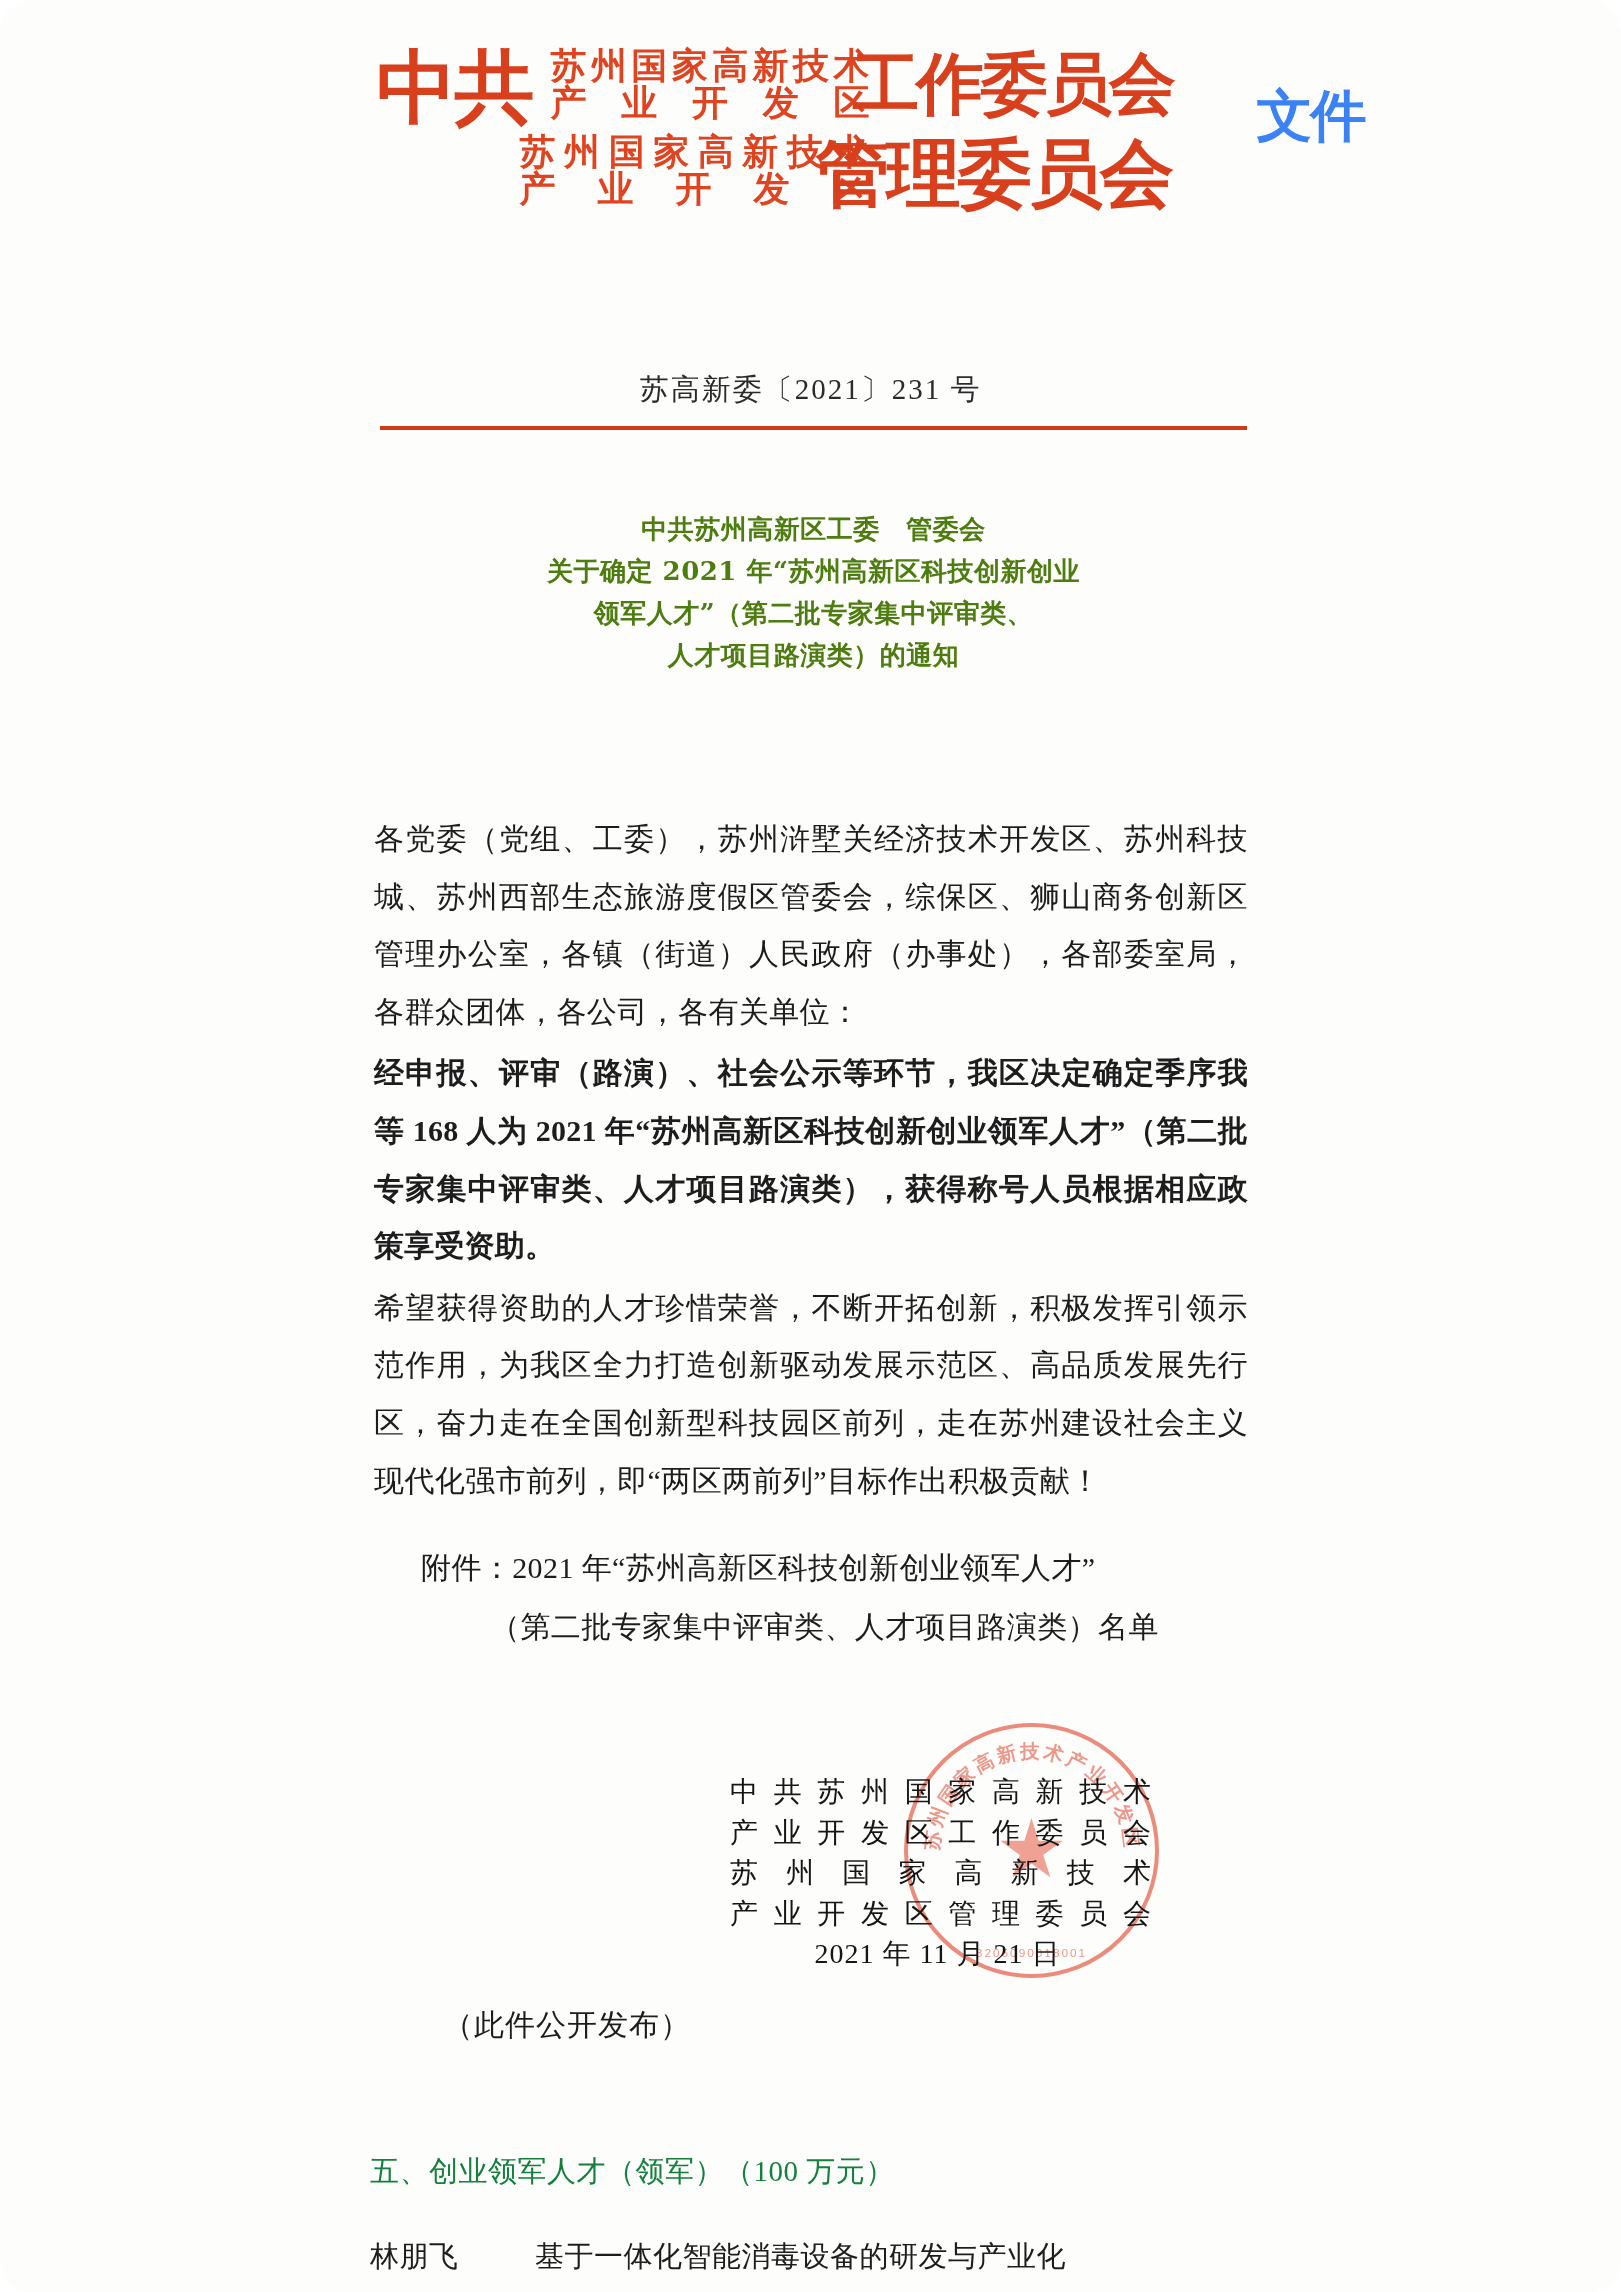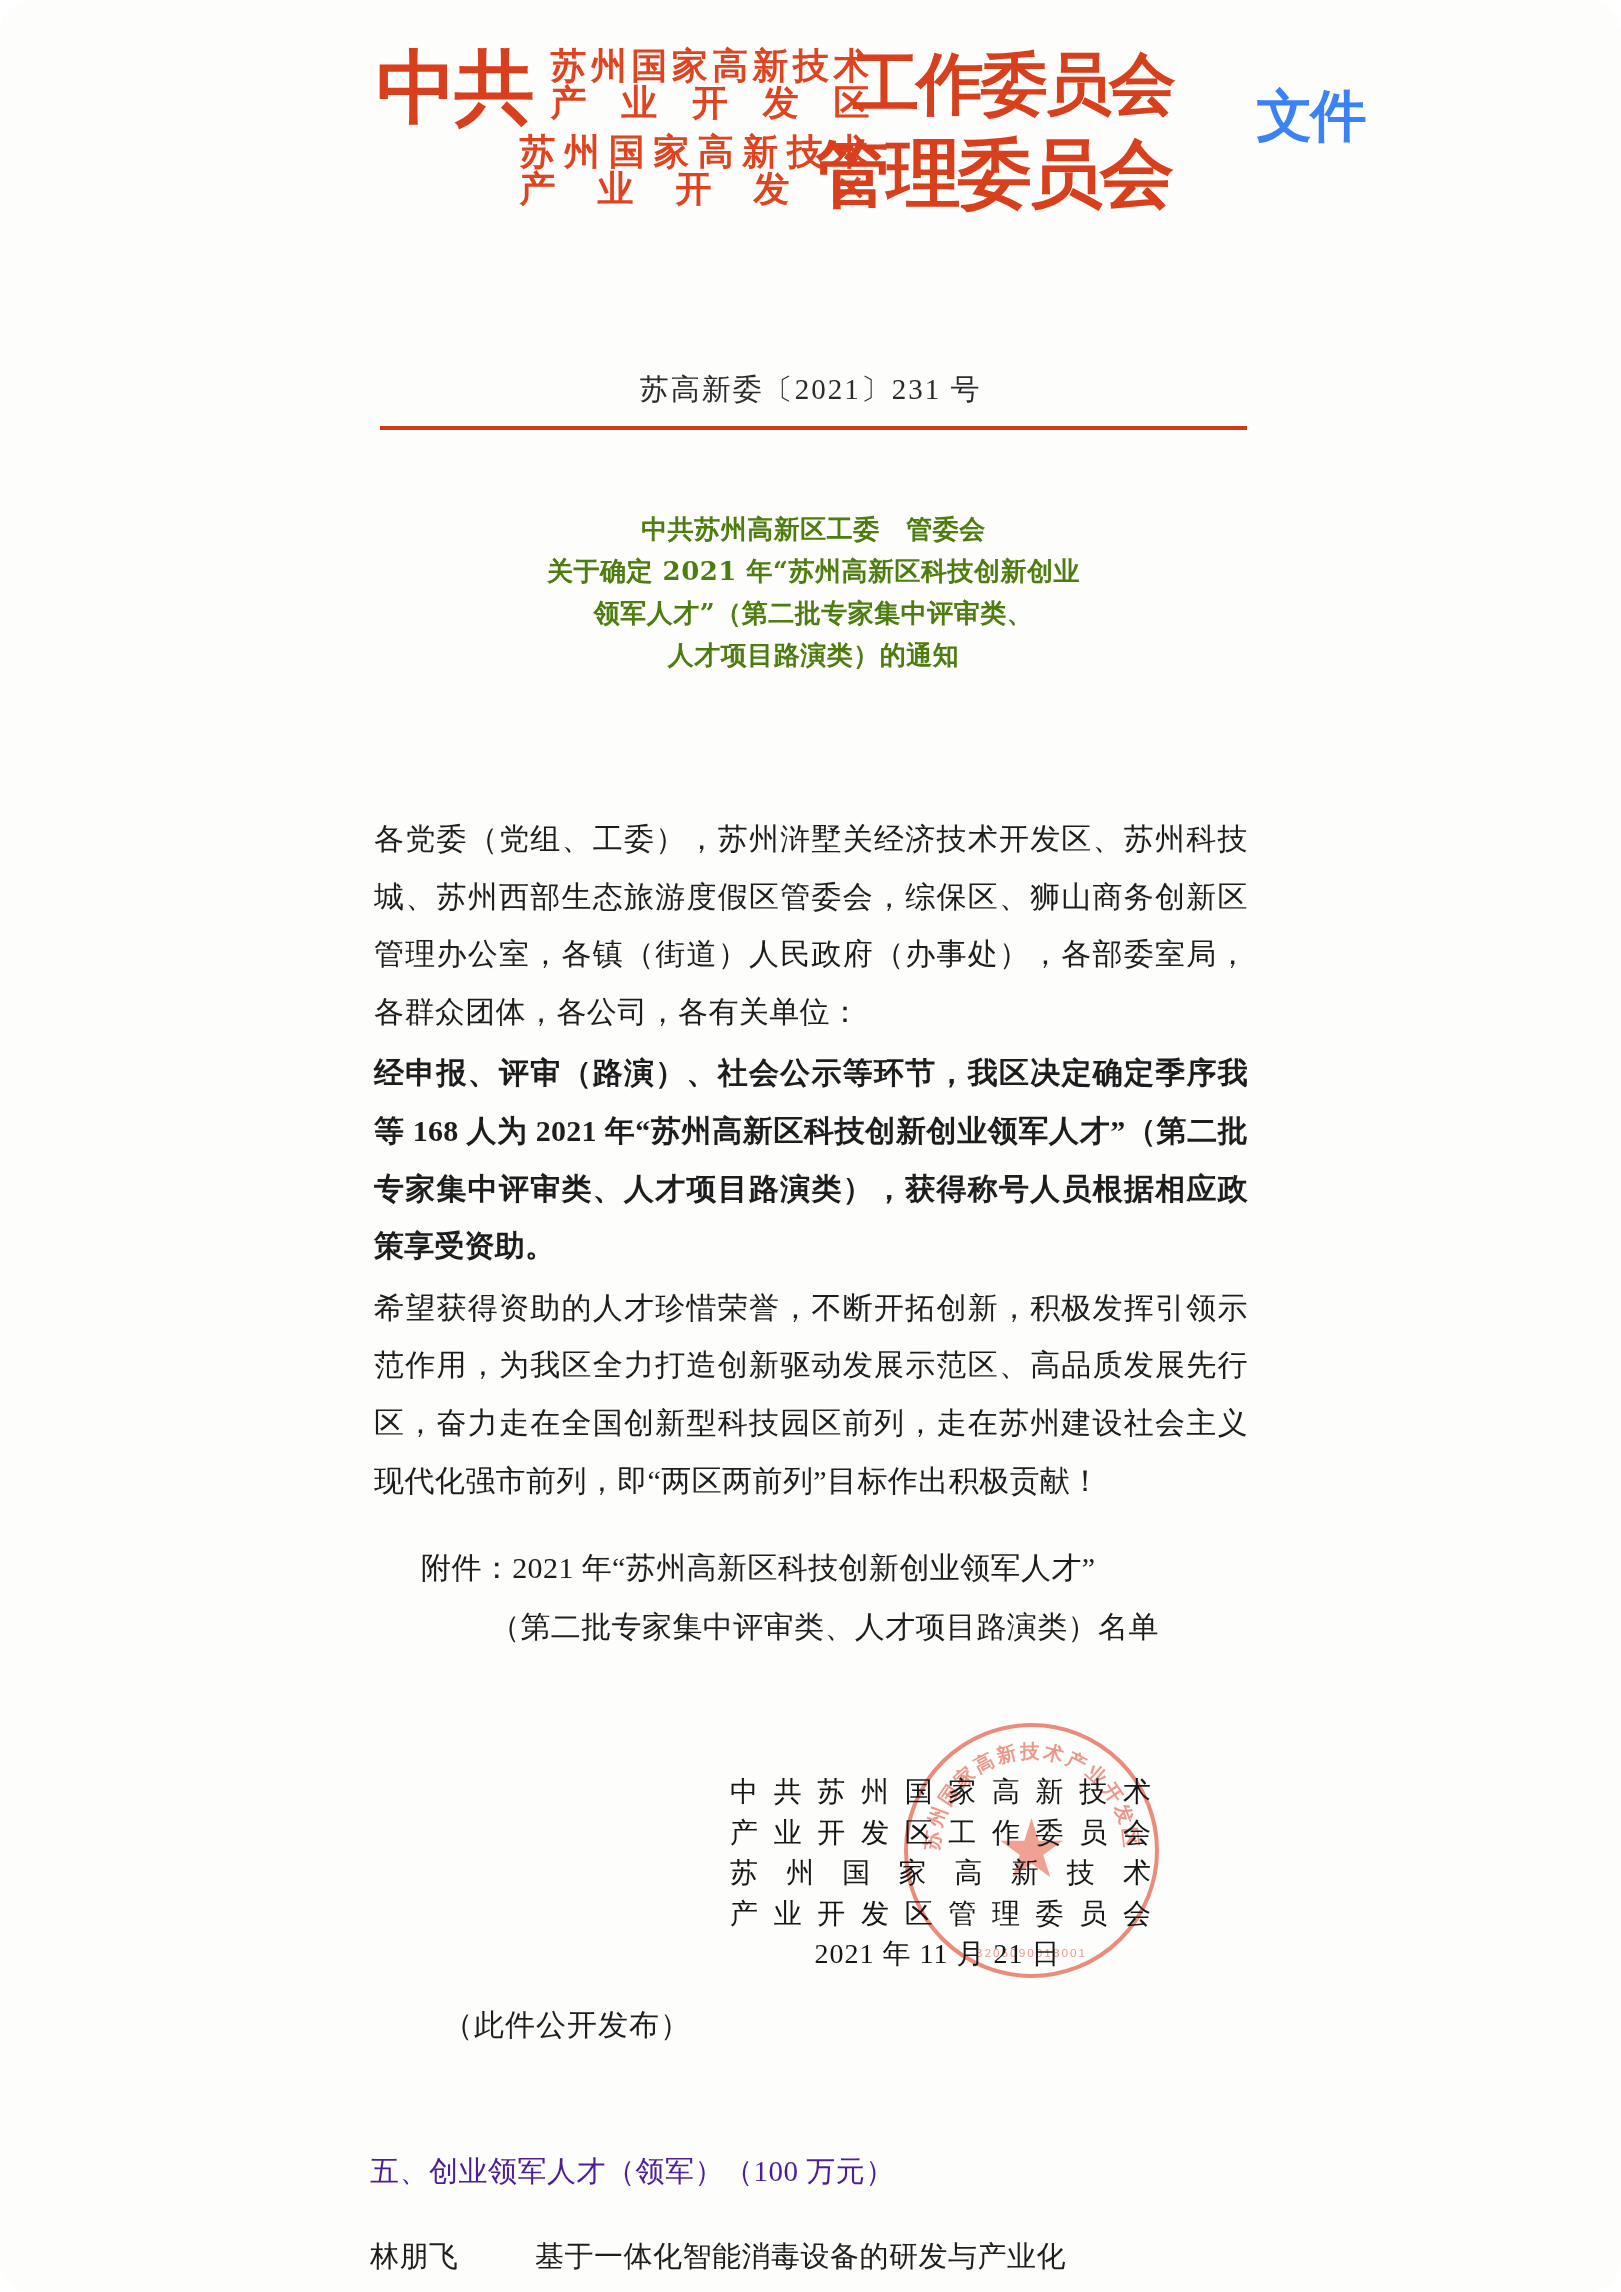--- a/index.html
+++ b/index.html
@@ -277,21 +277,21 @@
     letter-spacing: 1px;
   }
 
   
   .list-head {
     position: absolute;
     left: 370px;
     top: 2152px;
     font-family: "Liberation Serif", "DejaVu Serif", serif;
     font-size: 29px;
-    color: #4c1d95;
+    color: #15803d;
     letter-spacing: 0.5px;
   }
   .list-row {
     position: absolute;
     left: 370px;
     top: 2237px;
     width: 882px;
     font-family: "Liberation Serif", "DejaVu Serif", serif;
     font-size: 29px;
     color: #1d1d1d;

